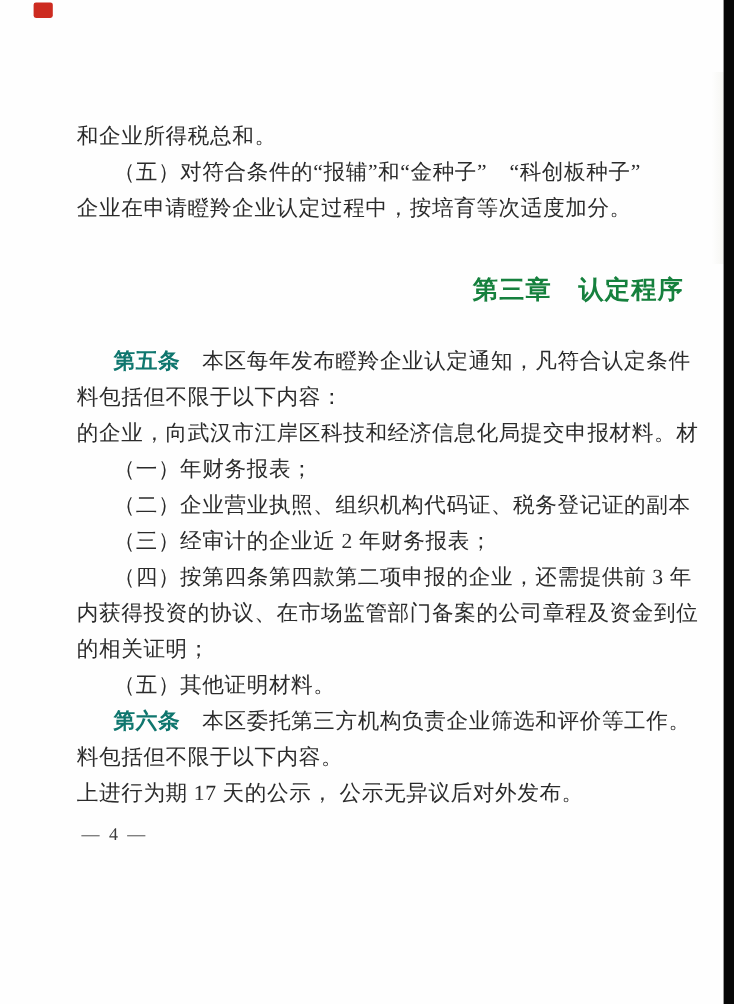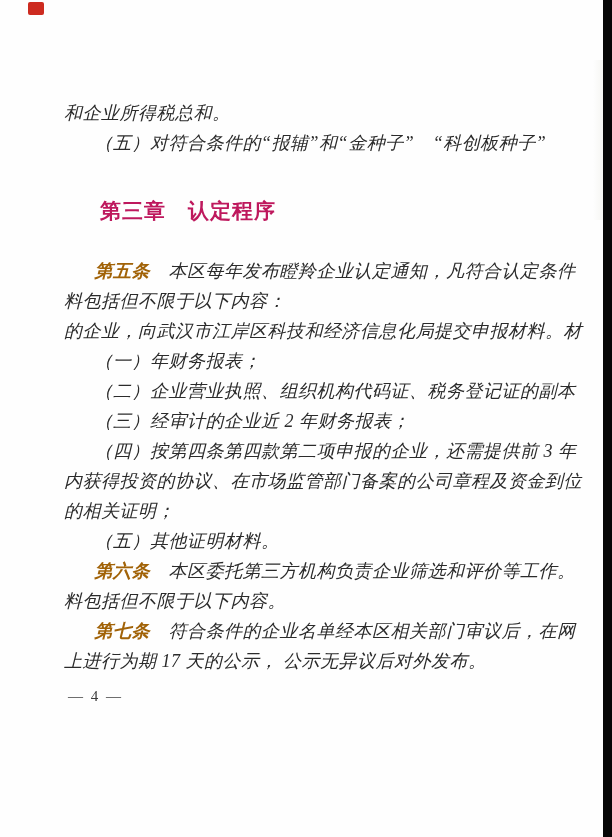--- a/index.html
+++ b/index.html
@@ -38,33 +38,32 @@
     left: 64px; top: 98px;
     width: 506px;
   }
   p.line {
     margin: 0;
     height: 30px;
     line-height: 30px;
     font-size: 18px;
     letter-spacing: 0.5px;
     white-space: nowrap;
-    font-style: italic;
   }
   p.line.indent { text-indent: 1.7em; }
-  p.line b { font-weight: bold; color: #a16207; }
+  p.line b { font-weight: bold; color: #0f766e; }
   h1.chapter {
     margin: 36px 0 28px 0;
     padding-left: 36px;
     height: 34px;
     line-height: 34px;
     font-size: 21px;
     font-weight: bold;
-    text-align: left;
-    color: #be185d;
+    text-align: right;
+    color: #15803d;
     letter-spacing: 1px;
   }
   .page-number {
     margin: 12px 0 0 4px;
     font-size: 15px;
     letter-spacing: 2px;
     color: #3a3a3a;
   }
 </style>
 </head>
@@ -73,33 +72,33 @@
 <div class="page">
 
   <span class="stamp"></span>
   <span class="edge-shade"></span>
   <span class="edge-bar"></span>
 
   <div class="content">
 
     <p class="line"><b></b><span>和企业所得税总和。</span></p>
     <p class="line indent"><b></b><span>（五）对符合条件的“报辅”和“金种子”　“科创板种子”</span></p>
+    <p class="line"><b></b><span>企业在申请瞪羚企业认定过程中，按培育等次适度加分。</span></p>
 
     <h1 class="chapter">第三章　认定程序</h1>
 
     <p class="line indent"><b>第五条</b><span>　本区每年发布瞪羚企业认定通知，凡符合认定条件</span></p>
     <p class="line"><b></b><span>料包括但不限于以下内容：</span></p>
     <p class="line"><b></b><span>的企业，向武汉市江岸区科技和经济信息化局提交申报材料。材</span></p>
     <p class="line indent"><b></b><span>（一）年财务报表；</span></p>
     <p class="line indent"><b></b><span>（二）企业营业执照、组织机构代码证、税务登记证的副本</span></p>
     <p class="line indent"><b></b><span>（三）经审计的企业近 2 年财务报表；</span></p>
     <p class="line indent"><b></b><span>（四）按第四条第四款第二项申报的企业，还需提供前 3 年</span></p>
     <p class="line"><b></b><span>内获得投资的协议、在市场监管部门备案的公司章程及资金到位</span></p>
     <p class="line"><b></b><span>的相关证明；</span></p>
     <p class="line indent"><b></b><span>（五）其他证明材料。</span></p>
     <p class="line indent"><b>第六条</b><span>　本区委托第三方机构负责企业筛选和评价等工作。</span></p>
     <p class="line"><b></b><span>料包括但不限于以下内容。</span></p>
-    <p class="line indent"><b>第七条</b><span>　符合条件的企业名单经本区相关部门审议后，在网</span></p>
     <p class="line"><b></b><span>上进行为期 17 天的公示， 公示无异议后对外发布。</span></p>
 
     <div class="page-number">— 4 —</div>
   </div>
 </div>
 
 </body></html>

